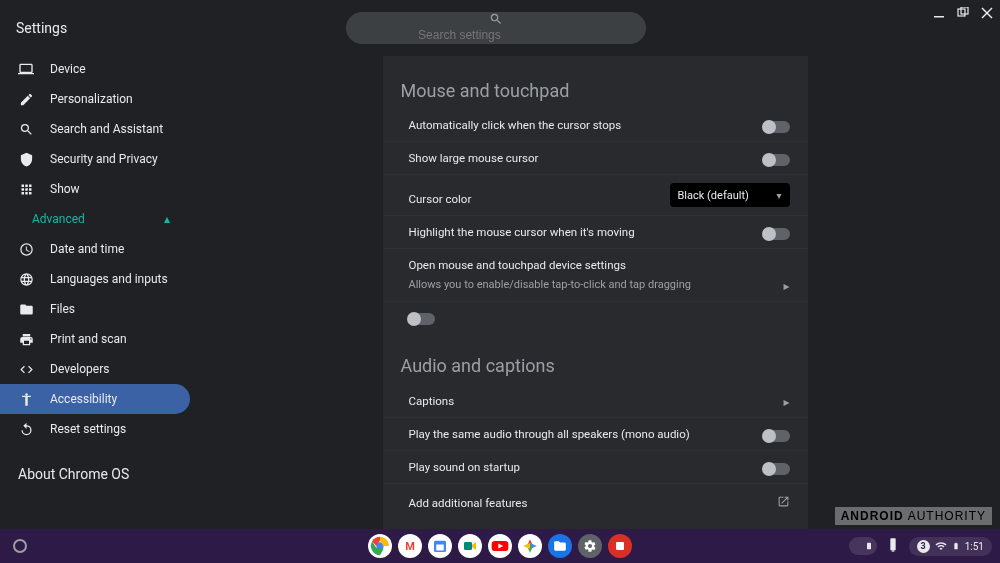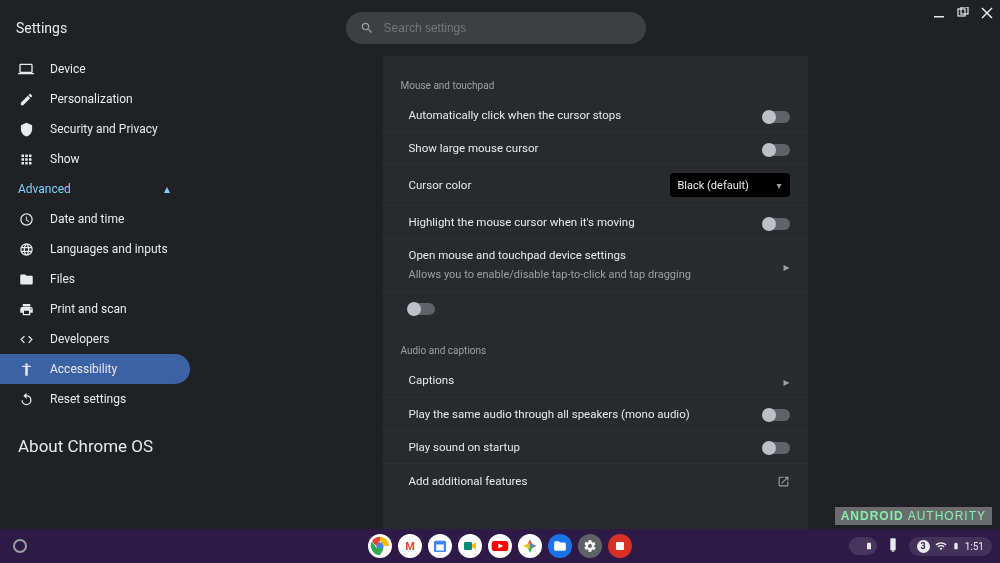--- a/index.html
+++ b/index.html
@@ -4,41 +4,41 @@
 <style>
   * { box-sizing: border-box; margin: 0; padding: 0; }
   html, body { width: 1000px; height: 563px; font-family: "Roboto", "Segoe UI", Arial, sans-serif; overflow: hidden; }
   body { background: #202124; color: #e8eaed; font-size: 12px; position: relative; }
 
   .window-controls { position: absolute; top: 6px; right: 6px; display: flex; gap: 10px; color: #e8eaed; }
   .win-btn { width: 14px; height: 14px; display: flex; align-items: center; justify-content: center; cursor: pointer; }
 
   .header { height: 56px; display: flex; align-items: center; padding: 0 16px; }
   .title { font-size: 14px; color: #e8eaed; margin-right: 40px; }
-  .search-box { margin-left: auto; margin-right: auto; transform: translateX(-50px); width: 300px; height: 32px; background: #3c4043; border-radius: 30px; display: flex; align-items: center; padding: 0 14px; gap: 10px; }
+  .search-box { margin-left: auto; margin-right: auto; transform: translateX(-50px); width: 300px; height: 32px; background: #3c4043; border-radius: 30px; display: flex; align-items: center; padding: 0 14px; gap: 0; flex-direction: column; }
   .search-box svg { fill: #9aa0a6; }
   .search-box input { background: transparent; border: none; outline: none; color: #9aa0a6; font-size: 12px; flex: 1; }
 
   .body-area { position: absolute; top: 56px; bottom: 34px; left: 0; right: 0; display: flex; }
 
   .sidebar { width: 190px; overflow: hidden; }
   .side-item { height: 30px; display: flex; align-items: center; padding: 0 18px; gap: 16px; color: #e8eaed; font-size: 12px; cursor: pointer; border-radius: 0 20px 20px 0; }
   .side-item.active { background: #3c62a6; }
   .side-icon { width: 16px; height: 16px; display: flex; align-items: center; justify-content: center; color: #e8eaed; }
   .side-icon svg { fill: #e8eaed; }
-  .side-section-hdr { height: 30px; display: flex; align-items: center; padding: 0 18px; color: #7dd3fc; font-size: 12px; position: relative; }
+  .side-section-hdr { height: 30px; display: flex; align-items: center; padding: 0 32px; color: #14b8a6; font-size: 12px; position: relative; }
   .side-section-hdr .chev { position: absolute; right: 20px; }
-  .about { padding: 10px 18px; color: #e8eaed; font-size: 17px; margin-top: 12px; }
+  .about { padding: 10px 18px; color: #e8eaed; font-size: 14px; margin-top: 12px; }
   .sidebar-inner { margin-top: -2px; }
 
   .content-wrap { flex: 1; display: flex; justify-content: center; overflow: hidden; }
   .content-col { width: 425px; background: #292a2d; padding: 12px 0 20px 0; position: relative; }
-  .section-title { color: #9aa0a6; font-size: 10px; padding: 12px 18px 8px 18px; }
-
-  .row { padding: 8px 18px 8px 26px; display: flex; align-items: center; justify-content: space-between; gap: 12px; border-top: 1px solid rgba(255,255,255,0.03); }
+  .section-title { color: #9aa0a6; font-size: 18px; padding: 12px 18px 8px 18px; }
+
+  .row { padding: 8px 18px 8px 26px; display: flex; align-items: flex-end; justify-content: space-between; gap: 12px; border-top: 1px solid rgba(255,255,255,0.03); }
   .row.first { border-top: none; }
   .row-text { flex: 1; }
   .row-label { color: #e8eaed; font-size: 11.5px; line-height: 1.4; }
   .row-desc { color: #9aa0a6; font-size: 11px; line-height: 1.4; margin-top: 4px; }
   .row-desc a { color: #8ab4f8; text-decoration: none; }
 
   .toggle { width: 26px; height: 12px; background: #5f6368; border-radius: 10px; position: relative; margin-top: 3px; cursor: pointer; flex-shrink: 0; }
   .toggle .knob { width: 14px; height: 14px; background: #bdc1c6; border-radius: 50%; position: absolute; left: -2px; top: -1px; }
 
   .select-ctl { width: 120px; height: 24px; background: #000000; border-radius: 4px; display: flex; align-items: center; justify-content: space-between; padding: 12px 8px; font-size: 11px; color: #e8eaed; cursor: pointer; flex-shrink: 0; }
@@ -46,21 +46,21 @@
 
   .arrow-btn { color: #9aa0a6; margin-top: 3px; flex-shrink: 0; }
 
   .shelf { position: absolute; bottom: 0; left: 0; right: 0; height: 34px; background: #2e1a47; display: flex; align-items: center; }
   .shelf-left { width: 40px; display: flex; justify-content: center; }
   .shelf-center { position: absolute; left: 50%; transform: translateX(-50%); display: flex; gap: 6px; }
   .shelf-right { position: absolute; right: 8px; display: flex; align-items: center; gap: 8px; color: #e8eaed; font-size: 10px; }
   .shelf-icon { width: 24px; height: 24px; border-radius: 50%; display: flex; align-items: center; justify-content: center; font-size: 11px; font-weight: bold; color: white; }
   .status-pill { background: rgba(255,255,255,0.1); border-radius: 12px; padding: 3px 8px; display: flex; align-items: center; gap: 5px; }
 
-  .watermark { position: absolute; right: 8px; bottom: 38px; height: 18px; background: #6a6c6e; color: #86efac; font-family: Arial, sans-serif; font-size: 12px; letter-spacing: 1px; padding: 0 6px; display: flex; align-items: center; }
+  .watermark { position: absolute; right: 8px; bottom: 38px; height: 18px; background: #6a6c6e; color: #000000; font-family: Arial, sans-serif; font-size: 12px; letter-spacing: 1px; padding: 0 6px; display: flex; align-items: center; }
   .watermark b { font-weight: 700; }
   .watermark span { font-weight: 300; margin-left: 4px; }
 
   .ext-icon svg { fill: #9aa0a6; }
 </style>
 </head>
 <body>
 
 <div class="window-controls">
   <div class="win-btn">
@@ -103,20 +103,28 @@
           </span>
         <span>Device</span>
       </div>
       <div class="side-item">
         <span class="side-icon">
             <svg width="15" height="15" viewBox="0 0 24 24">
               <path d="M3 17.25V21h3.75L17.81 9.94l-3.75-3.75L3 17.25zM20.71 7.04a1 1 0 000-1.41l-2.34-2.34a1 1 0 00-1.41 0l-1.83 1.83 3.75 3.75 1.83-1.83z"></path>
             </svg>
           </span>
         <span>Personalization</span>
+      </div>
+      <div class="side-item">
+        <span class="side-icon">
+            <svg width="15" height="15" viewBox="0 0 24 24">
+              <path d="M15.5 14h-.79l-.28-.27A6.471 6.471 0 0016 9.5 6.5 6.5 0 109.5 16c1.61 0 3.09-.59 4.23-1.57l.27.28v.79l5 4.99L20.49 19l-4.99-5zm-6 0C7.01 14 5 11.99 5 9.5S7.01 5 9.5 5 14 7.01 14 9.5 11.99 14 9.5 14z"></path>
+            </svg>
+          </span>
+        <span>Search and Assistant</span>
       </div>
       <div class="side-item">
         <span class="side-icon">
             <svg width="15" height="15" viewBox="0 0 24 24">
               <path d="M12 1L3 5v6c0 5.55 3.84 10.74 9 12 5.16-1.26 9-6.45 9-12V5l-9-4z"></path>
             </svg>
           </span>
         <span>Security and Privacy</span>
       </div>
       <div class="side-item">

